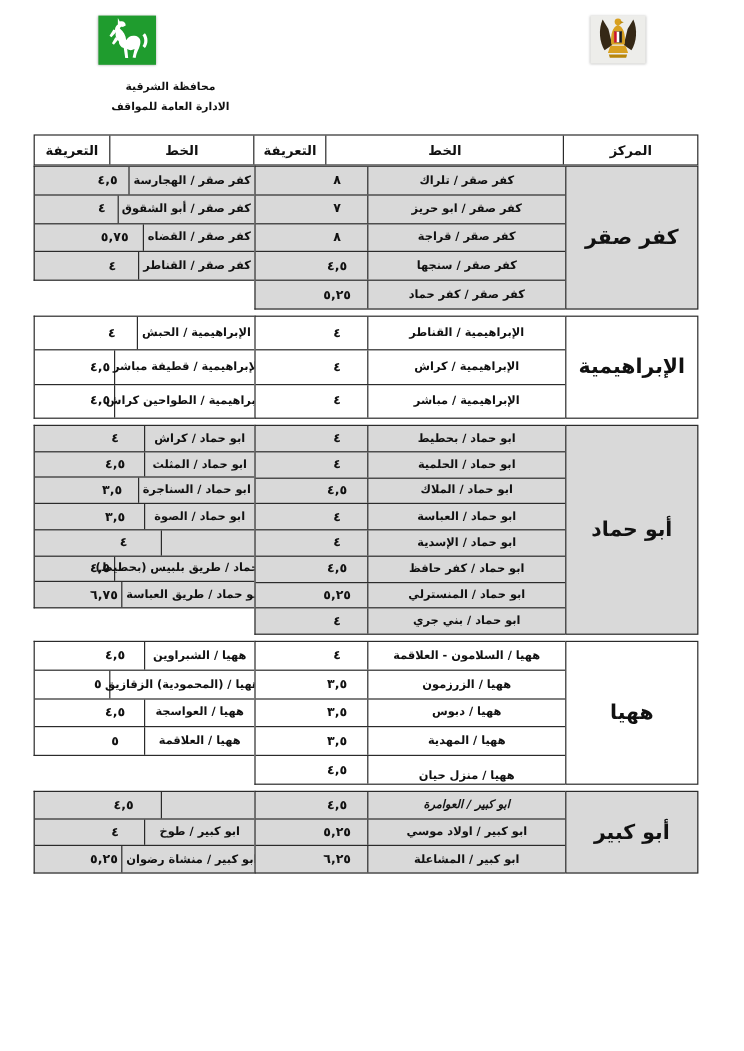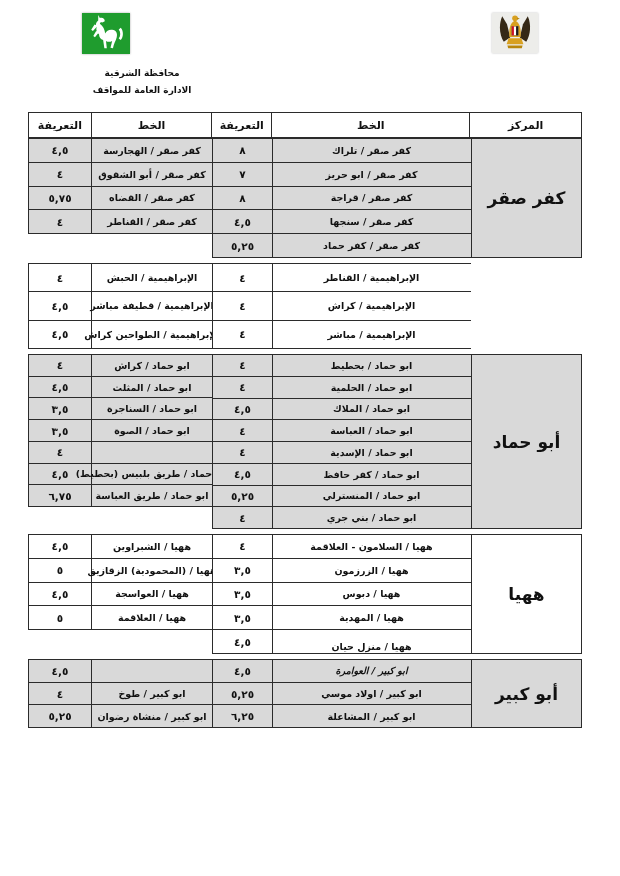--- a/index.html
+++ b/index.html
@@ -21,21 +21,21 @@
   .thead{display:flex;height:26px;border:1px solid #2b2b2b;background:#fff;}
   .th{display:flex;align-items:center;justify-content:center;font-weight:700;font-size:11px;
       direction:rtl;border-right:1px solid #2b2b2b;}
   .th:last-child{border-right:none;}
   .w-t1{width:63px;} .w-l1{width:121px;} .w-t2{width:60px;} .w-l2{width:199px;} .w-c{width:111px;}
   .section{display:flex;align-items:stretch;}
   .sec-left{width:184px;display:flex;flex-direction:column;}
   .sec-right{width:259px;display:flex;flex-direction:column;}
   .subtable{border:1px solid #2b2b2b;border-right:none;display:flex;flex-direction:column;background:#fff;}
   .subtable.shaded{background:#d9d9d9;}
-  .row{flex:1;display:flex;}
+  .row{flex:1;display:flex;padding-left:43px;}
   .row + .row{border-top:1px solid #2b2b2b;}
   .cell{display:flex;align-items:center;justify-content:center;direction:rtl;padding:0 3px;}
   .fare-cell{font-size:10.5px;font-weight:700;border-right:1px solid #2b2b2b;}
   .line-cell{font-size:9.5px;font-weight:700;white-space:nowrap;}
   .sec-center{width:111px;border:1px solid #2b2b2b;display:flex;align-items:center;justify-content:center;
               direction:rtl;font-size:17px;font-weight:700;background:#fff;}
   .sec-center.shaded{background:#d9d9d9;}
   .filler{flex:0 0 auto;background:#fff;}
 </style>
 </head>
@@ -157,20 +157,21 @@
               <div class="row">
                 <div class="cell fare-cell" style="width: 60px;">٤</div>
                 <div class="cell line-cell" style="width: 197px;">الإبراهيمية / كراش</div>
               </div>
               <div class="row">
                 <div class="cell fare-cell" style="width: 60px;">٤</div>
                 <div class="cell line-cell" style="width: 197px;">الإبراهيمية / مباشر</div>
               </div>
             </div>
           </div>
+          <div class="sec-center">الإبراهيمية</div>
         </div>
         <div class="section" style="height: 175px; margin-top: 5px;">
           <div class="sec-left">
             <div class="subtable shaded" style="height: 153px;">
               <div class="row">
                 <div class="cell fare-cell" style="width: 63px;">٤</div>
                 <div class="cell line-cell" style="width: 120px;">ابو حماد / كراش</div>
               </div>
               <div class="row">
                 <div class="cell fare-cell" style="width: 63px;">٤,٥</div>

